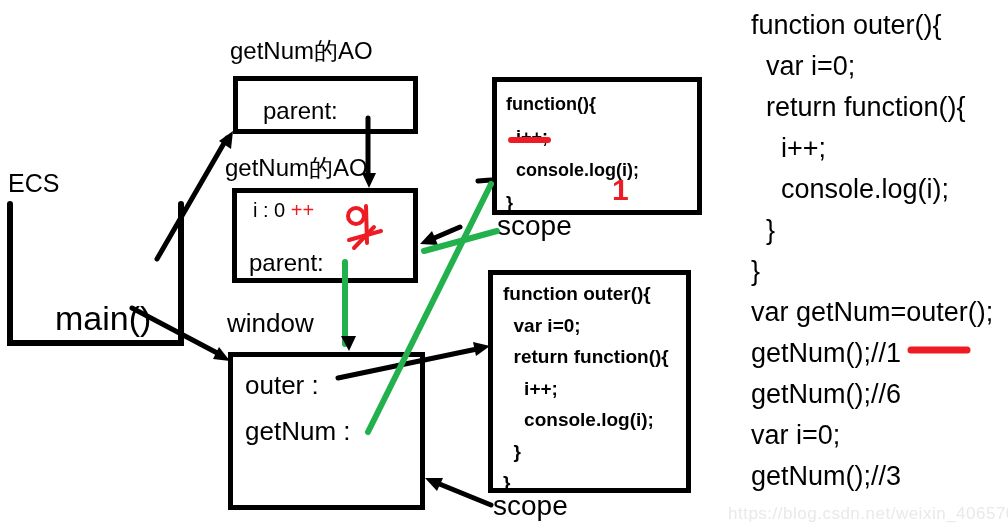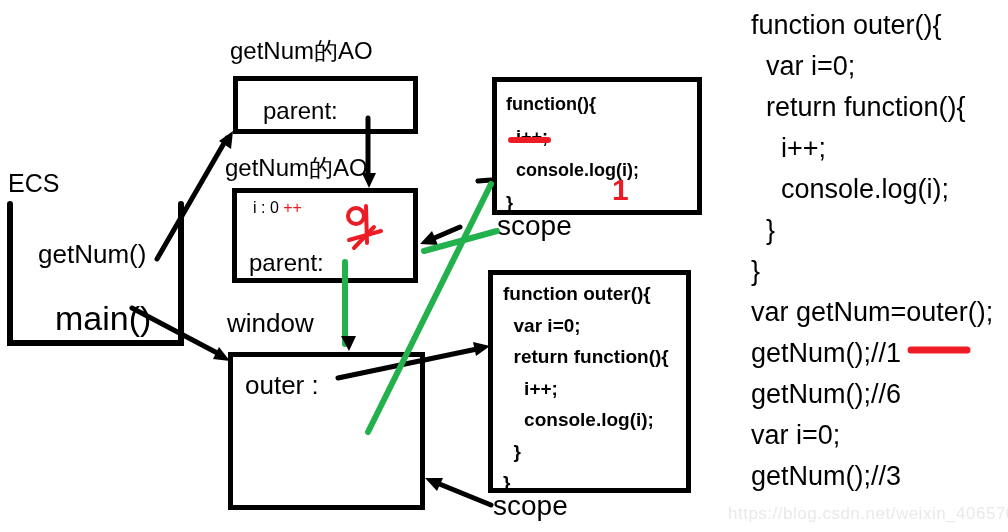--- a/index.html
+++ b/index.html
@@ -35,32 +35,32 @@
 
   <div class="abs lbl" style="left:230px;top:38px;font-size:24px;">getNum的AO</div>
 
   <div class="box" style="left:233px;top:76px;width:185px;height:58px;">
     <div class="abs lbl" style="left:25px;top:17px;font-size:24px;">parent:</div>
   </div>
 
   <div class="abs lbl" style="left:225px;top:155px;font-size:24px;">getNum的AO</div>
 
   <div class="box" style="left:232px;top:188px;width:186px;height:95px;">
-    <div class="abs lbl" style="left:16px;top:6px;font-size:16px;"><span>i : 0</span><span class="red"> <span>++</span></span></div>
+    <div class="abs lbl" style="left:16px;top:6px;font-size:20px;"><span>i : 0</span><span class="red"> <span>++</span></span></div>
     <div class="abs lbl" style="left:12px;top:57px;font-size:24px;">parent:</div>
   </div>
 
   <div class="abs lbl" style="left:8px;top:170px;font-size:25px;">ECS</div>
-  <div class="abs lbl" style="left:38px;top:240px;font-size:26px;">getNum()</div>
   <div class="abs lbl" style="left:55px;top:300px;font-size:34px;">main()</div>
 
   <div class="abs lbl" style="left:227px;top:309px;font-size:26px;">window</div>
 
   <div class="box" style="left:228px;top:352px;width:197px;height:158px;">
     <div class="abs lbl" style="left:12px;top:14px;font-size:26px;">outer :</div>
+    <div class="abs lbl" style="left:12px;top:60px;font-size:26px;">getNum :</div>
   </div>
 
   <div class="box" style="left:492px;top:77px;width:210px;height:138px;padding:6px 0 0 9px;font-size:18px;line-height:33px;">
     <div class="code">function(){</div>
     <div class="code">  i++;</div>
     <div class="code">  console.log(i);</div>
     <div class="code">}</div>
     <div class="abs red" style="left:115px;top:93px;font-size:30px;font-weight:600;line-height:1;">1</div>
   </div>
 

